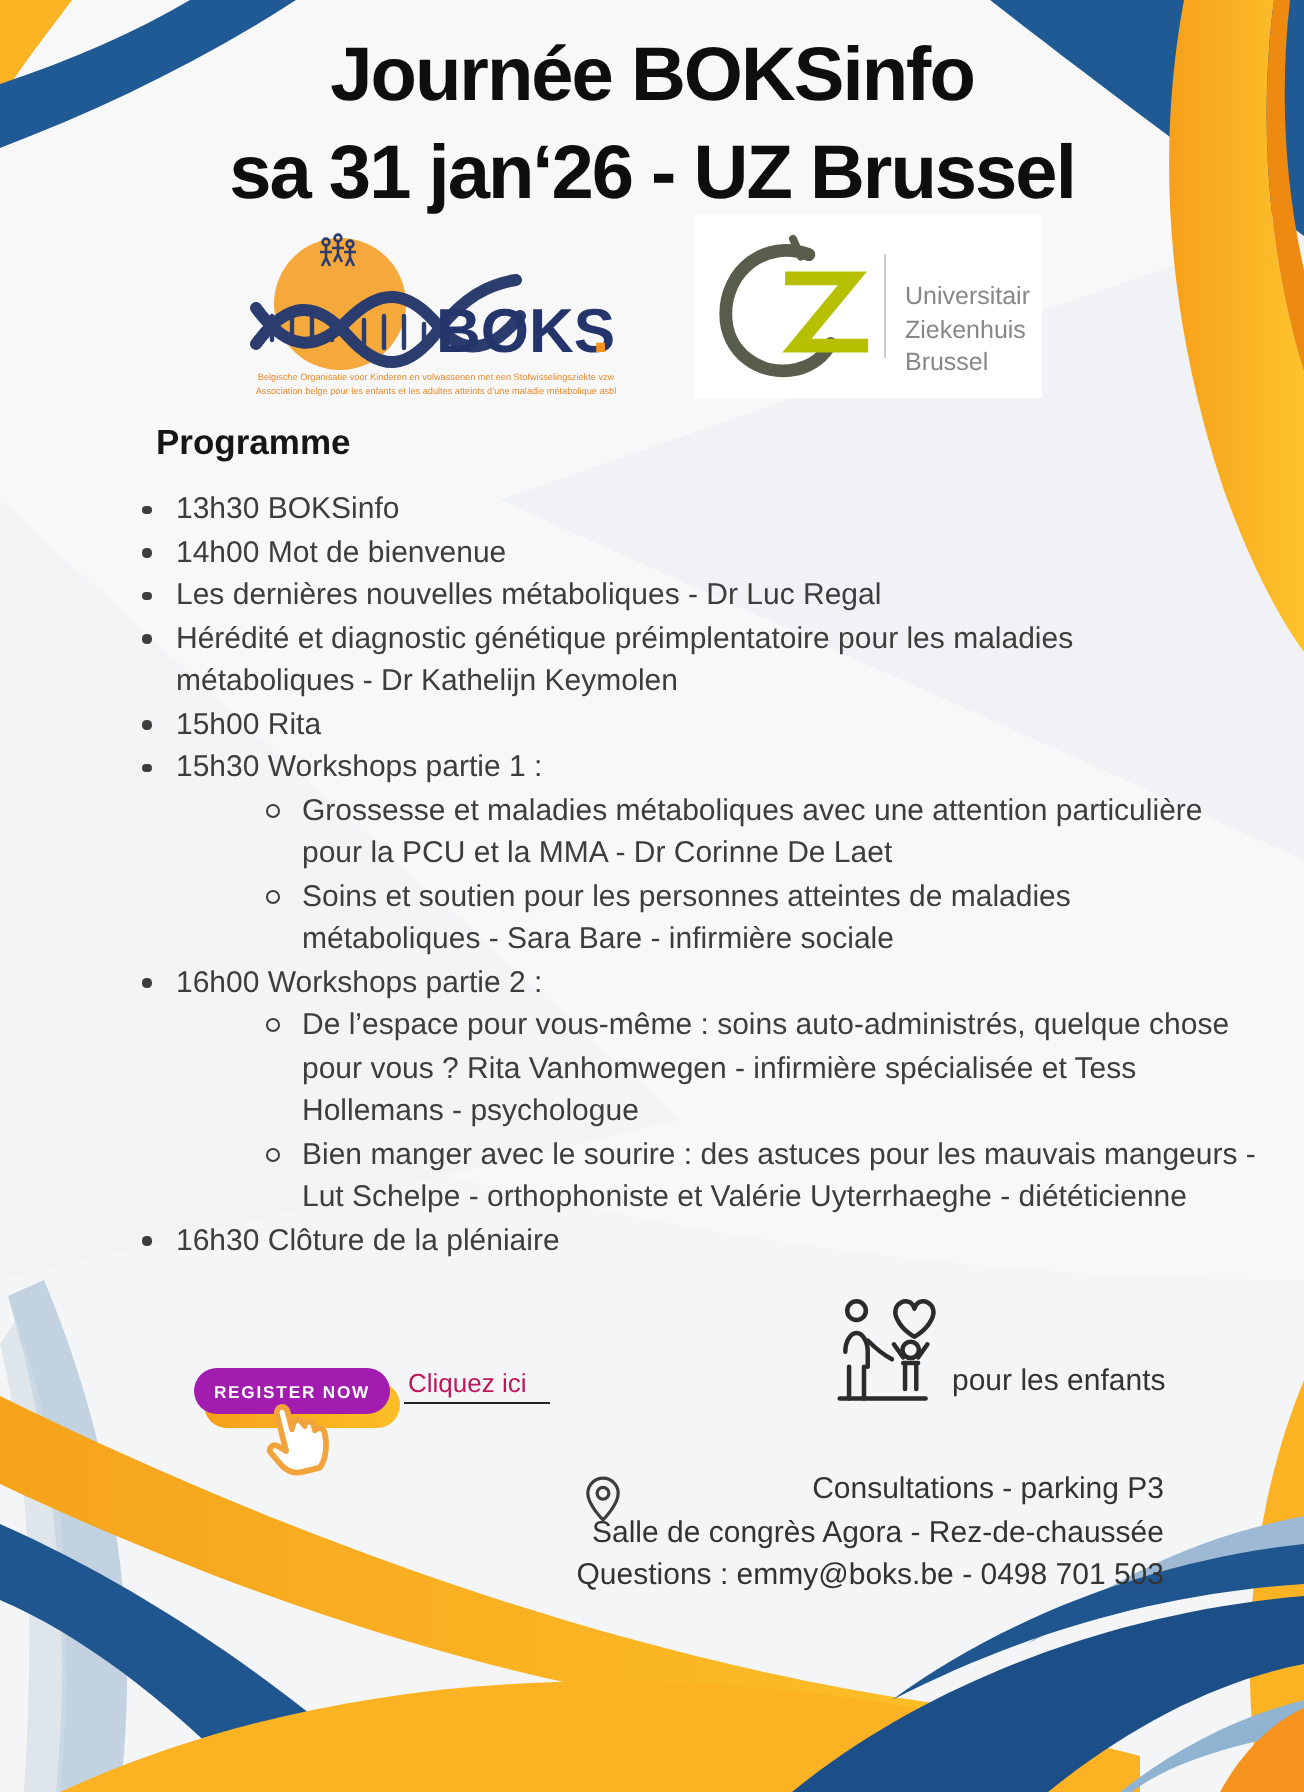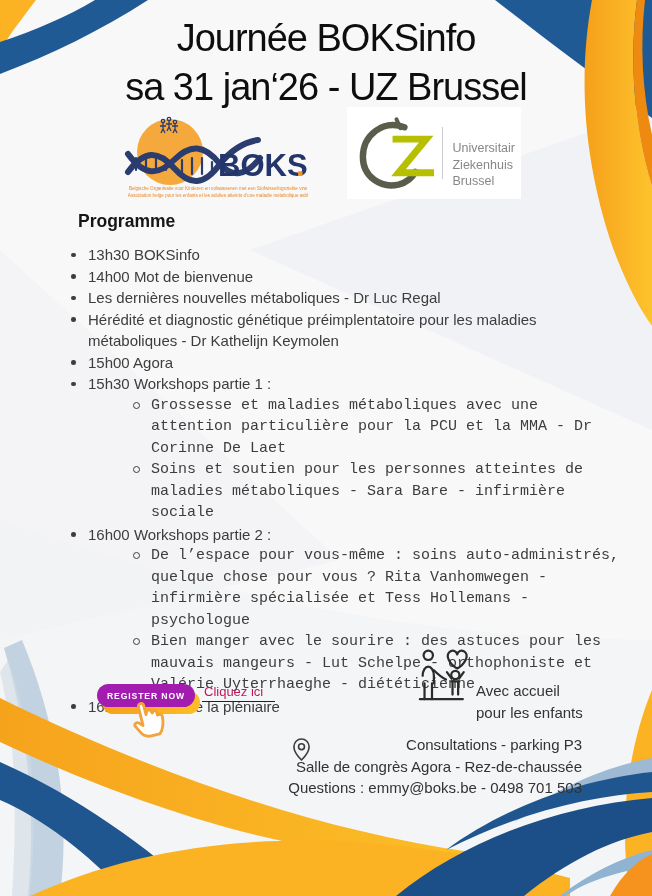--- a/index.html
+++ b/index.html
@@ -3,38 +3,38 @@
 <meta charset="utf-8">
 <style>
   html,body{margin:0;padding:0;background:#e9e9ea;}
   .page{position:relative;width:652px;height:896px;background:#f8f8f9;overflow:hidden;
         font-family:"Liberation Sans",sans-serif;color:#3d3d3d;margin:0 auto;}
   .deco{position:absolute;left:0;top:0;z-index:0;}
   .content{position:absolute;left:0;top:0;width:652px;height:896px;z-index:1;}
 
   
   .title{position:absolute;top:14px;left:0;width:652px;text-align:center;
-         font-weight:normal;font-size:38px;line-height:49px;color:#0e0e0e;letter-spacing:-1px;}
+         font-weight:bold;font-size:38px;line-height:49px;color:#0e0e0e;letter-spacing:-1px;}
 
   
   .boks-logo{position:absolute;left:122px;top:114px;width:192px;height:90px;}
   .uz-logo{position:absolute;left:347px;top:107px;width:174px;height:92px;background:#ffffff;
            display:flex;align-items:center;box-sizing:border-box;padding:4px 6px;}
   .uz-divider{width:1.5px;height:52px;background:#c9cbcf;margin:0 9px 0 2px;}
   .uz-text{font-size:12.5px;line-height:16.5px;color:#85878a;margin-top:24px;}
 
   
   .prog-heading{position:absolute;left:78px;top:211px;font-size:17.5px;font-weight:bold;color:#161616;}
   .prog-list{position:absolute;left:62px;top:244px;width:566px;list-style:none;margin:0;padding:0;
              font-size:15px;line-height:21.5px;}
   .prog-list>li{position:relative;padding-left:26px;}
   .prog-list>li::before{content:"";position:absolute;left:9px;top:8.5px;width:4.6px;height:4.6px;
              border-radius:50%;background:#3d3d3d;}
   .sub{list-style:none;margin:0;padding:0 0 0 37px;}
-  .sub>li{position:relative;padding-left:26px;font-family:Liberation Mono, monospace;}
+  .sub>li{position:relative;padding-left:26px;}
   .sub>li::before{content:"";position:absolute;left:8px;top:7px;width:5px;height:5px;
              border-radius:50%;border:1.4px solid #3d3d3d;background:transparent;}
 
   
   .register-group{position:absolute;left:97px;top:684px;width:170px;height:70px;}
   .register-shadow{position:absolute;left:5px;top:7px;width:98px;height:23px;border-radius:13px;
              background:linear-gradient(90deg,#f6a01b,#fcbe27);}
   .register-btn{position:absolute;left:0;top:0;width:98px;height:23px;border-radius:13px;background:#a21caf;
              color:#ffffff;font-size:8.6px;font-weight:bold;letter-spacing:0.9px;border:none;
              display:flex;align-items:center;justify-content:center;cursor:pointer;
@@ -136,21 +136,21 @@
         <div>Brussel</div>
       </div>
     </div>
 
     <h2 class="prog-heading" style="margin:0;">Programme</h2>
     <ul class="prog-list">
         <li><span>13h30 BOKSinfo</span></li>
         <li><span>14h00 Mot de bienvenue</span></li>
         <li><span>Les dernières nouvelles métaboliques - Dr Luc Regal</span></li>
         <li><span>Hérédité et diagnostic génétique préimplentatoire pour les maladies métaboliques - Dr Kathelijn Keymolen</span></li>
-        <li><span>15h00 Agora</span></li>
+        <li><span>15h00 Rita</span></li>
         <li><span>15h30 Workshops partie 1 :</span><ul class="sub">
             <li>Grossesse et maladies métaboliques avec une attention particulière pour la PCU et la MMA - Dr Corinne De Laet</li>
             <li>Soins et soutien pour les personnes atteintes de maladies métaboliques - Sara Bare - infirmière sociale</li>
           </ul></li>
         <li><span>16h00 Workshops partie 2 :</span><ul class="sub">
             <li>De l’espace pour vous-même : soins auto-administrés, quelque chose pour vous ? Rita Vanhomwegen - infirmière spécialisée et Tess Hollemans - psychologue</li>
             <li>Bien manger avec le sourire : des astuces pour les mauvais mangeurs - Lut Schelpe - orthophoniste et Valérie Uyterrhaeghe - diététicienne</li>
           </ul></li>
         <li><span>16h30 Clôture de la pléniaire</span></li>
       </ul>
@@ -168,21 +168,20 @@
       <circle cx="11" cy="9" r="5"></circle>
       <path d="M5,31 c0,-6 3,-10 6,-10 c3,0 6,4 6,10 v8 M7,39 v17 M15,39 v17"></path>
       <path d="M17,25 c5,5 9,8 13,10"></path>
       <path d="M42,20 c-5,-9 7,-14 9,-6 c2,-8 14,-3 9,6 c-3,6 -9,9 -9,9 c0,0 -6,-3 -9,-9" transform="translate(-9,-6)"></path>
       <circle cx="40" cy="30" r="4.4"></circle>
       <path d="M31,27 l5,7 M49,27 l-5,7"></path>
       <path d="M36,37 h8 M37,37 v14 M43,37 v14"></path>
       <path d="M2,56 h46"></path>
     </svg>
     <div class="childcare-text">
-      <div>Avec accueil</div>
       <div>pour les enfants</div>
     </div>
 
     <div class="location">
       <svg class="pin-icon" width="19" height="25" viewBox="0 0 20 26" stroke="#3d3d3d" stroke-width="1.7" fill="none">
         <path d="M10,2 C5.6,2 2,5.6 2,10 c0,6 8,14 8,14 s8,-8 8,-14 c0,-4.4 -3.6,-8 -8,-8 Z"></path>
         <circle cx="10" cy="10" r="3.1"></circle>
       </svg>
       <div class="addr-lines">
           <div>Consultations - parking P3</div>

